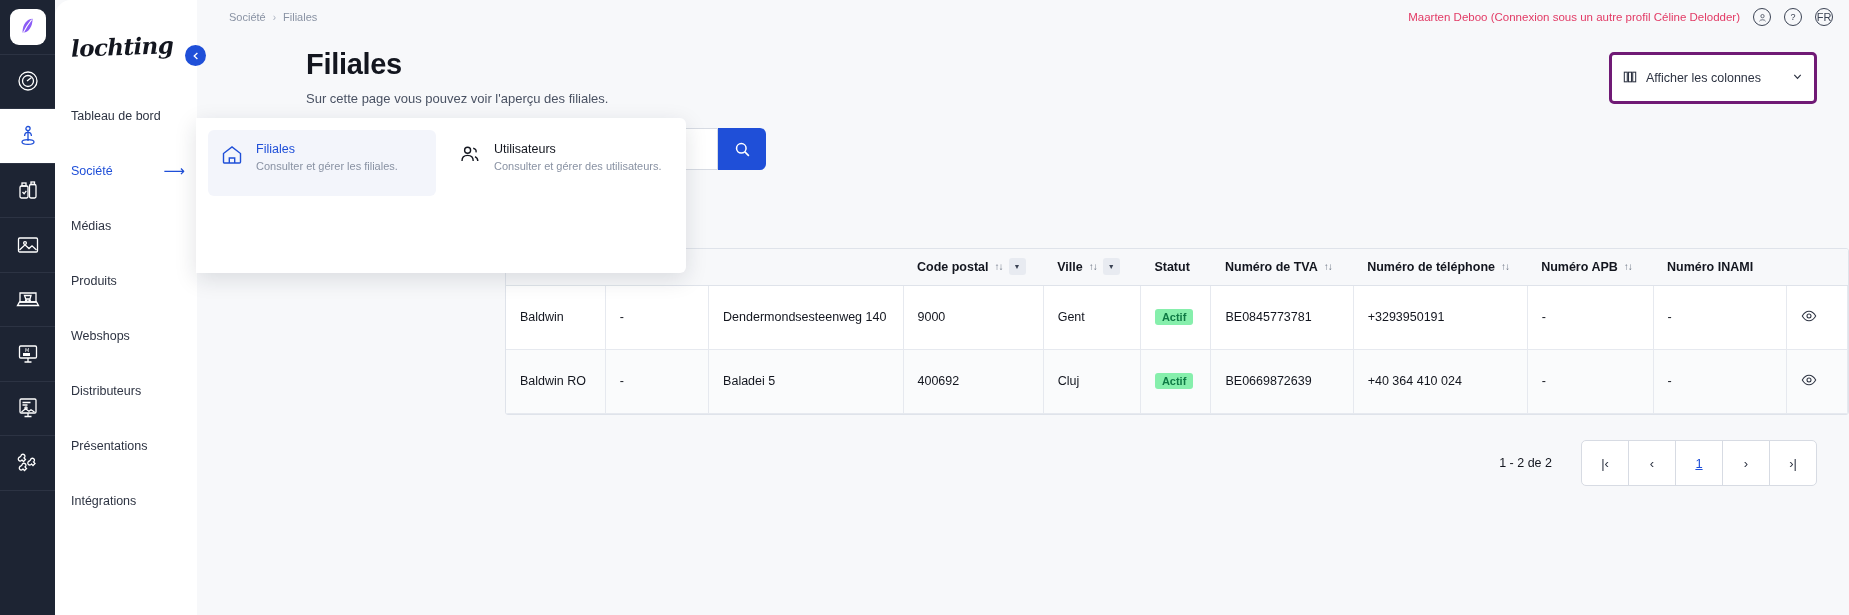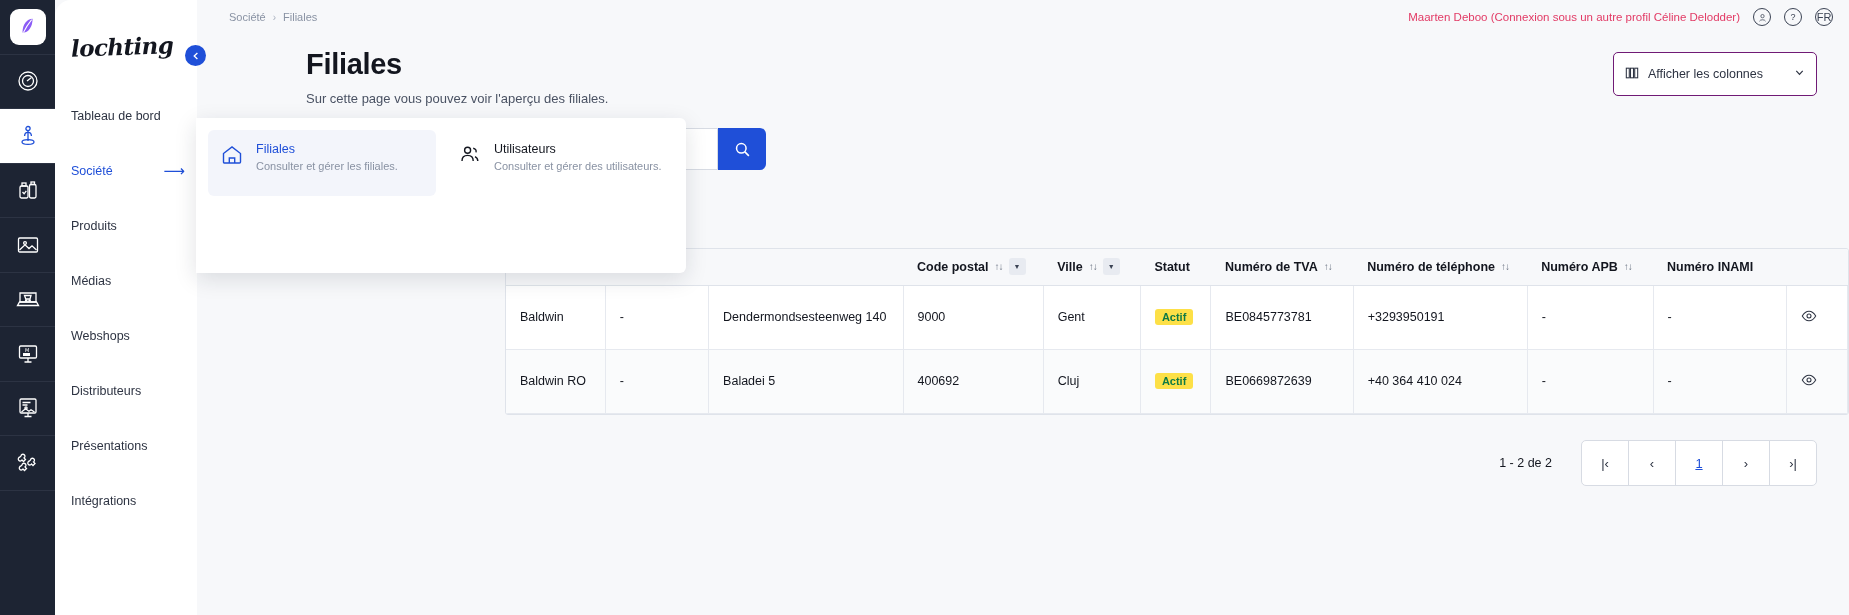--- a/index.html
+++ b/index.html
@@ -93,21 +93,21 @@
   .search-box {
     width: 412px; height: 42px; border: 1px solid #d7dbe3; border-radius: 6px 0 0 6px;
     background: #fff;
   }
   .search-btn {
     width: 48px; height: 42px; background: #1f4fd8; border-radius: 0 6px 6px 0;
     display: flex; align-items: center; justify-content: center; color: #fff; cursor: pointer;
   }
 
   .cols-btn {
-    height: 44px; border: 1px solid #701a75; border-radius: 5px; background: #fff;
+    height: 52px; border: 3px solid #701a75; border-radius: 5px; background: #fff;
     display: flex; align-items: center; gap: 9px; padding: 0 11px;
     font-size: 12.5px; color: #2d3342; cursor: pointer;
     position: absolute; right: 32px; top: 52px;
   }
 
   
   .table-wrap {
     position: absolute; left: 308px; right: 0; top: 248px;
     background: #fff; border: 1px solid #dfe3ea; border-radius: 3px;
     overflow: hidden;
@@ -125,21 +125,21 @@
     display: inline-flex; align-items: center; justify-content: center;
     font-size: 7px; color: #3b4354; cursor: pointer;
   }
   tbody td {
     height: 64px; font-size: 12.5px; color: #13161f; padding: 12px 14px;
     border-right: 1px solid #e6e9ef; border-bottom: 1px solid #e6e9ef;
     vertical-align: middle; white-space: nowrap; overflow: hidden;
   }
   tbody tr.alt td { background: #fafbfc; }
   .badge {
-    display: inline-block; background: #fde047; color: #0f7a45;
+    display: inline-block; background: #86efac; color: #0f7a45;
     border-radius: 3px; padding: 2px 7px; font-size: 11px; font-weight: 700;
   }
   .eye { color: #2d3342; cursor: pointer; }
 
   
   .pager {
     position: absolute; right: 32px; top: 440px;
     display: flex; align-items: center; gap: 0; font-size: 12.5px; color: #13161f;
   }
   .pager-label { margin-right: 30px; }
@@ -274,24 +274,24 @@
     </div>
     <div class="nav">
       <div class="nav-item">
         <span>Tableau de bord</span>
       </div>
       <div class="nav-item active">
         <span>Société</span>
         <span class="nav-arrow">⟶</span>
       </div>
       <div class="nav-item">
+        <span>Médias</span>
+      </div>
+      <div class="nav-item">
         <span>Produits</span>
-      </div>
-      <div class="nav-item">
-        <span>Médias</span>
       </div>
       <div class="nav-item">
         <span>Webshops</span>
       </div>
       <div class="nav-item">
         <span>Distributeurs</span>
       </div>
       <div class="nav-item">
         <span>Présentations</span>
       </div>

